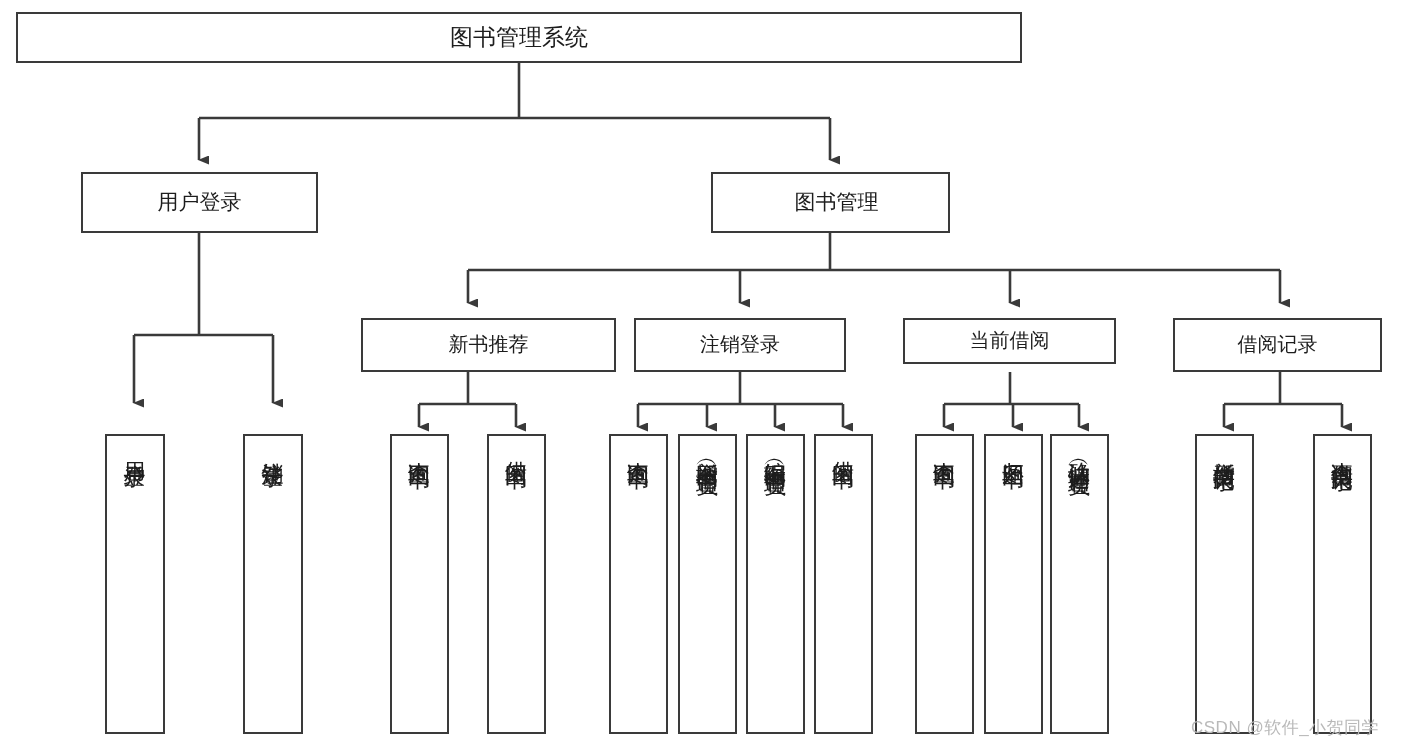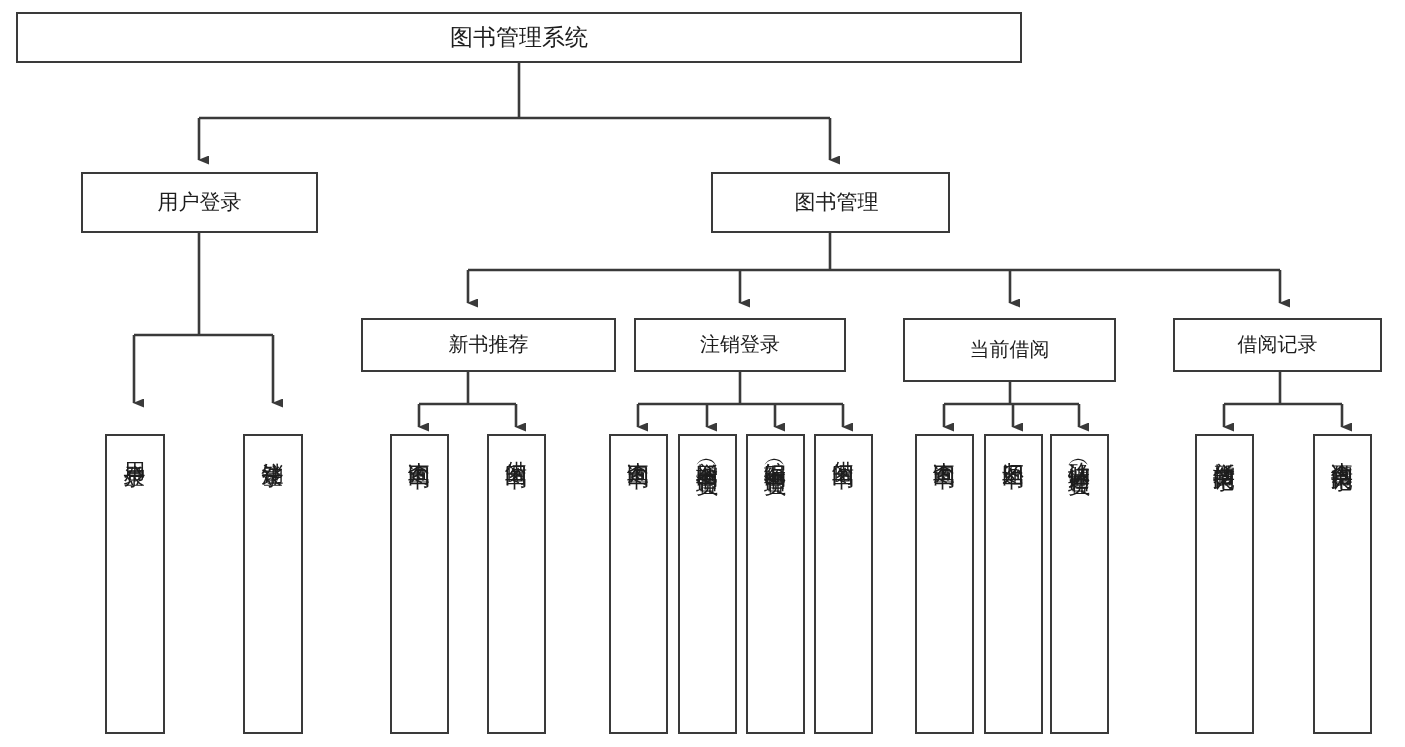--- a/index.html
+++ b/index.html
@@ -128,21 +128,21 @@
   <div class="node node-l1" style="left:711px; top:172px; width:239px; height:61px;padding-left:12px;">
     <span class="label">图书管理</span>
   </div>
 
   <div class="node node-l2" style="left:361px; top:318px; width:255px; height:54px;">
     <span class="label">新书推荐</span>
   </div>
   <div class="node node-l2" style="left:634px; top:318px; width:212px; height:54px;">
     <span class="label">注销登录</span>
   </div>
-  <div class="node node-l2" style="left:903px; top:318px; width:213px; height:64px;">
+  <div class="node node-l2" style="left:903px; top:318px; width:213px; height:46px;">
     <span class="label">当前借阅</span>
   </div>
   <div class="node node-l2" style="left:1173px; top:318px; width:209px; height:54px;">
     <span class="label">借阅记录</span>
   </div>
 
   <div class="node node-leaf" style="left:105px; top:434px; width:60px; height:300px;">
     <span class="label">用户登录</span>
   </div>
   <div class="node node-leaf" style="left:243px; top:434px; width:60px; height:300px;">
@@ -179,14 +179,15 @@
     <span class="label">确认归还（管理员）</span>
   </div>
 
   <div class="node node-leaf" style="left:1195px; top:434px; width:59px; height:300px;">
     <span class="label">新增借阅记录</span>
   </div>
   <div class="node node-leaf" style="left:1313px; top:434px; width:59px; height:300px;">
     <span class="label">查询借阅记录</span>
   </div>
 
+  <div class="watermark" style="left:1191px; top:716px;">CSDN @软件_小贺同学</div>
 
 </div>
 
 </body></html>

